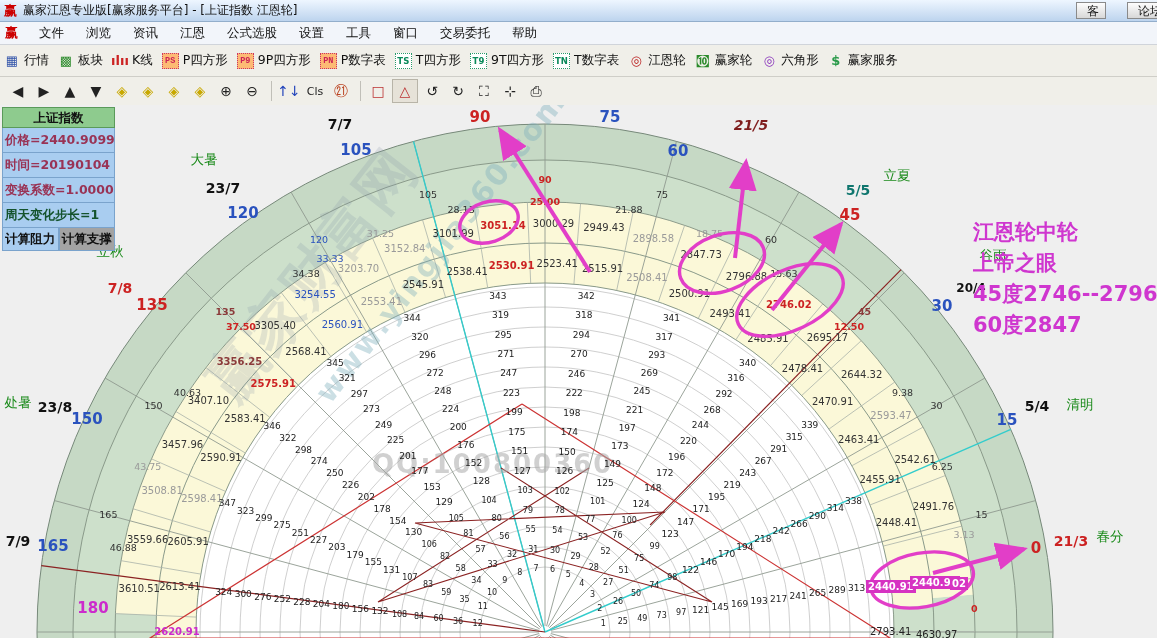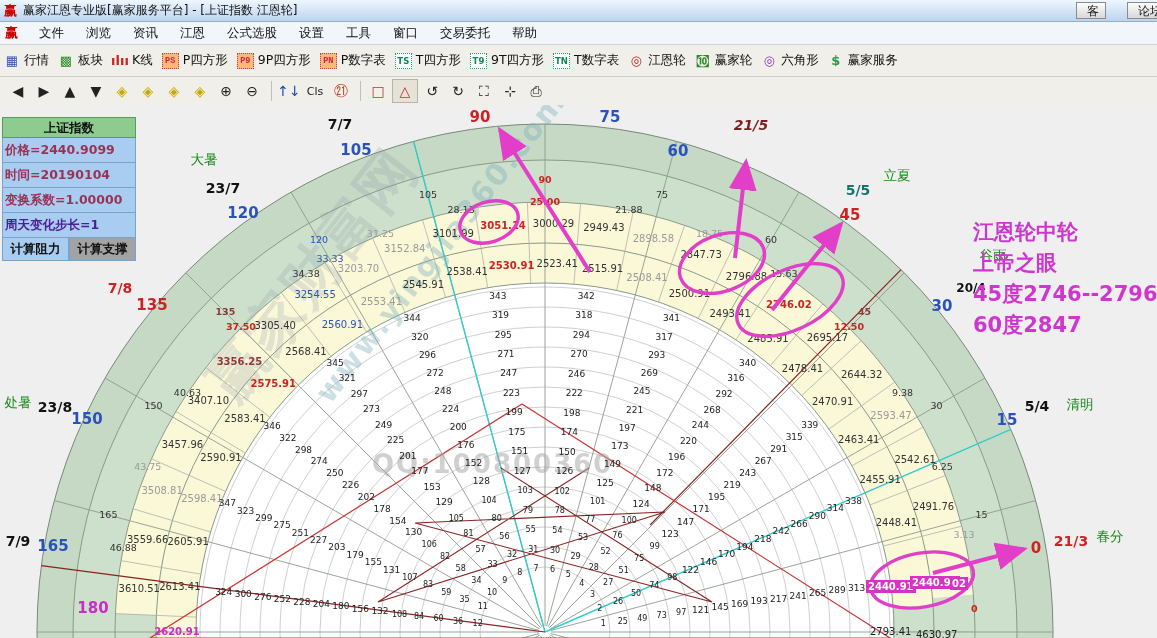--- a/index.html
+++ b/index.html
@@ -17,21 +17,21 @@
   .ib.red{border:1px dotted #cc3366;color:#cc2255;background:#fdba74;font-family:Liberation Mono, monospace;}
   .ib.teal{border:1px dotted #2a9a6a;color:#0a8a5a;background:#fff;}
   .ib.plain{border:none;font-size:13px;width:16px;}
   #toolbar2{position:absolute;left:0;top:77px;width:1157px;height:28px;background:#f0efe9;border-bottom:1px solid #cfcec8;display:flex;align-items:center;padding-left:6px;}
   .dtool{width:24px;height:22px;display:inline-flex;align-items:center;justify-content:center;font-size:14px;margin-right:2px;color:#222;}
   .dtool.sel{background:#e6e2d8;border:1px solid #b8b4a8;}
   .dsep{width:1px;height:20px;background:#c0bfb8;margin:0 5px;}
   #main{position:absolute;left:0;top:105px;width:1157px;height:533px;background:#efefef;}
   svg{position:absolute;left:0;top:0;}
   
-  #panel{position:absolute;left:2px;top:12px;width:134px;font-size:12.5px;z-index:30;}
+  #panel{position:absolute;left:2px;top:2px;width:113px;font-size:12.5px;z-index:30;}
   #panel .hd{background:#8ecb8e;border:1px solid #5a9a5a;color:#111;font-weight:bold;text-align:center;height:19px;line-height:19px;}
   #panel .row{background:#a9cdf0;border:1px solid #7aa3cc;border-top:none;height:24px;line-height:24px;padding-left:2px;font-weight:bold;white-space:nowrap;overflow:hidden;}
   #panel .btns{display:flex;}
   #panel .btns div{flex:1;height:22px;line-height:22px;text-align:center;font-weight:bold;border:1px solid #7aa3cc;border-top:none;color:#111;}
   .olabel{position:absolute;transform:translate(-50%,-50%);white-space:nowrap;z-index:10;}
   #gann-note{position:absolute;left:973px;top:112px;z-index:20;color:#cf36cf;font-weight:bold;font-size:21px;line-height:31px;white-space:nowrap;}
   .hl{position:absolute;background:#d633c2;color:#fff;font-size:10px;font-weight:bold;padding:0 2px;line-height:13px;z-index:22;white-space:nowrap;}
   .stray{position:absolute;font-size:10px;color:#222;z-index:8;white-space:nowrap;}
 </style>
 </head>
@@ -494,21 +494,21 @@
       <line x1="772" y1="205" x2="841" y2="119" stroke="#e23ec8" stroke-width="4" marker-end="url(#ah)"></line>
       <line x1="933" y1="468" x2="1024" y2="444" stroke="#e23ec8" stroke-width="4" marker-end="url(#ah)"></line>
     </svg>
 
   <div id="panel">
     <div class="hd">上证指数</div>
     <div id="panel-rows">
         <div class="row" style="color: rgb(153, 51, 85);">价格=2440.9099</div>
         <div class="row" style="color: rgb(153, 51, 85);">时间=20190104</div>
         <div class="row" style="color: rgb(153, 51, 85);">变换系数=1.00000</div>
-        <div class="row" style="color: #4c1d95;">周天变化步长=1</div>
+        <div class="row" style="color: #14532d;">周天变化步长=1</div>
       </div>
     <div class="btns" id="panel-btns">
         <div style="background: rgb(169, 205, 240);">计算阻力</div>
         <div style="background: #a3a3a3;">计算支撑</div>
       </div>
   </div>
 
   <div id="gann-note">
       <div>江恩轮中轮</div>
       <div>上帝之眼</div>

